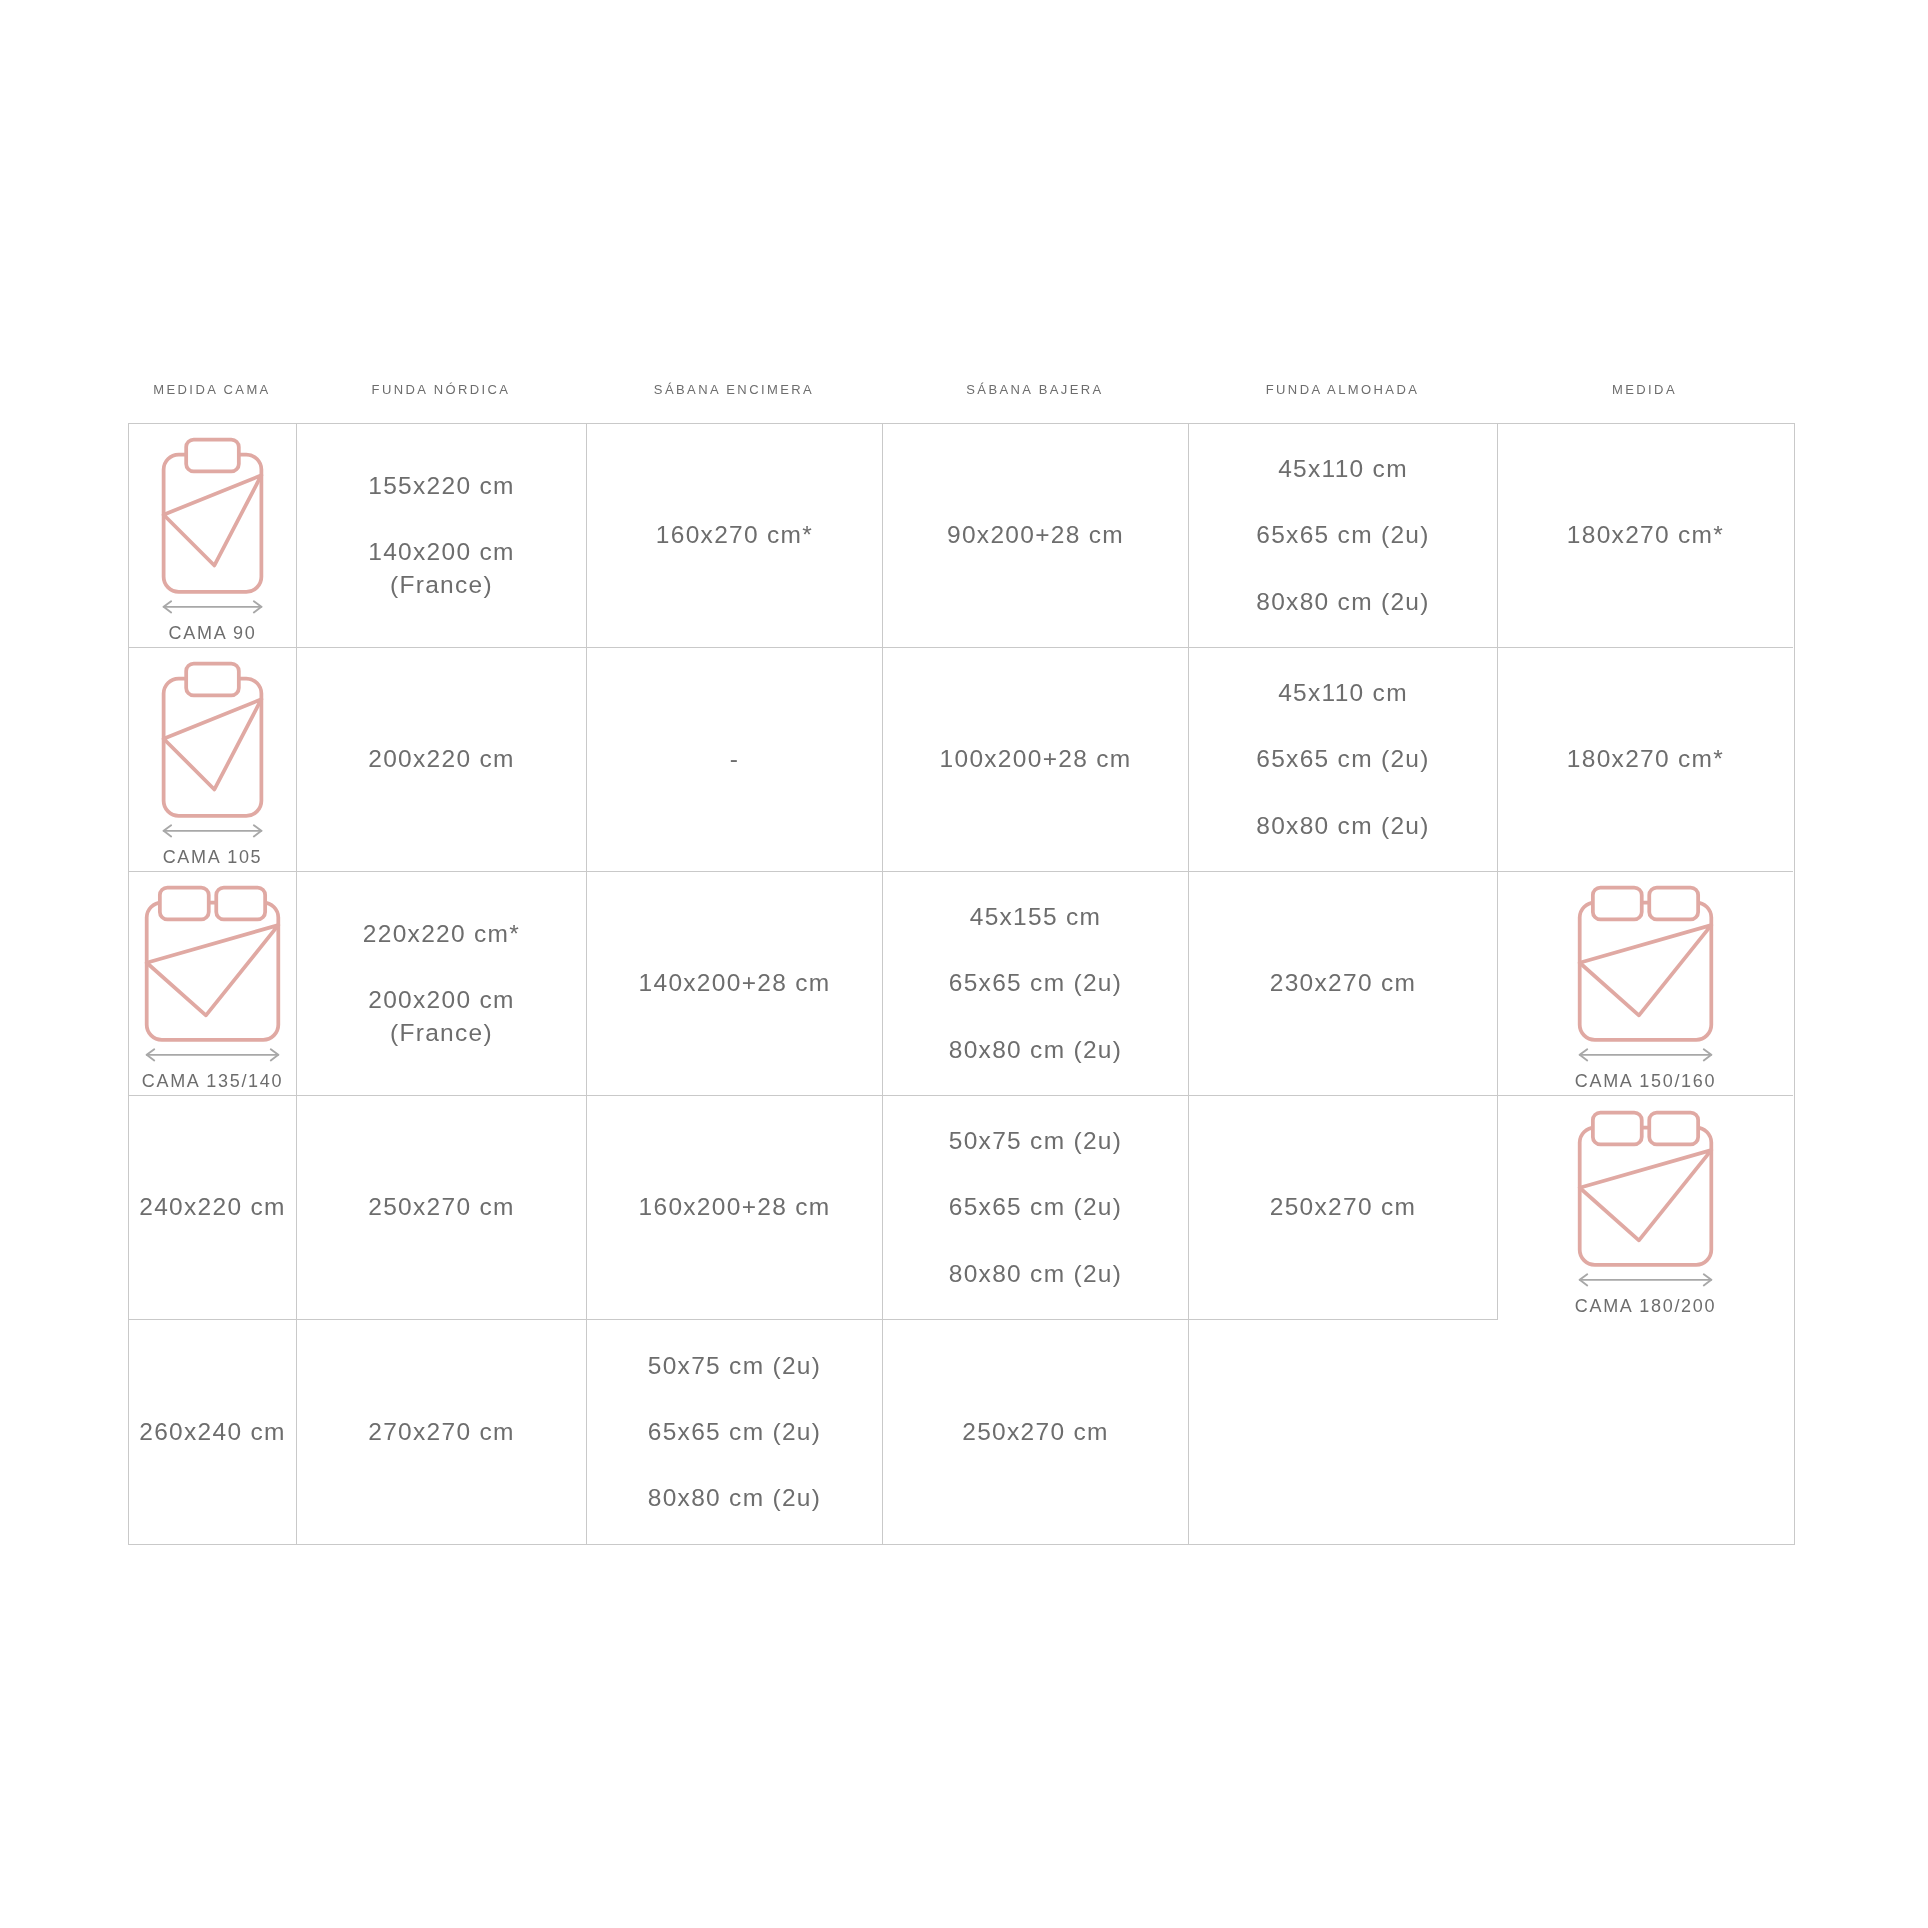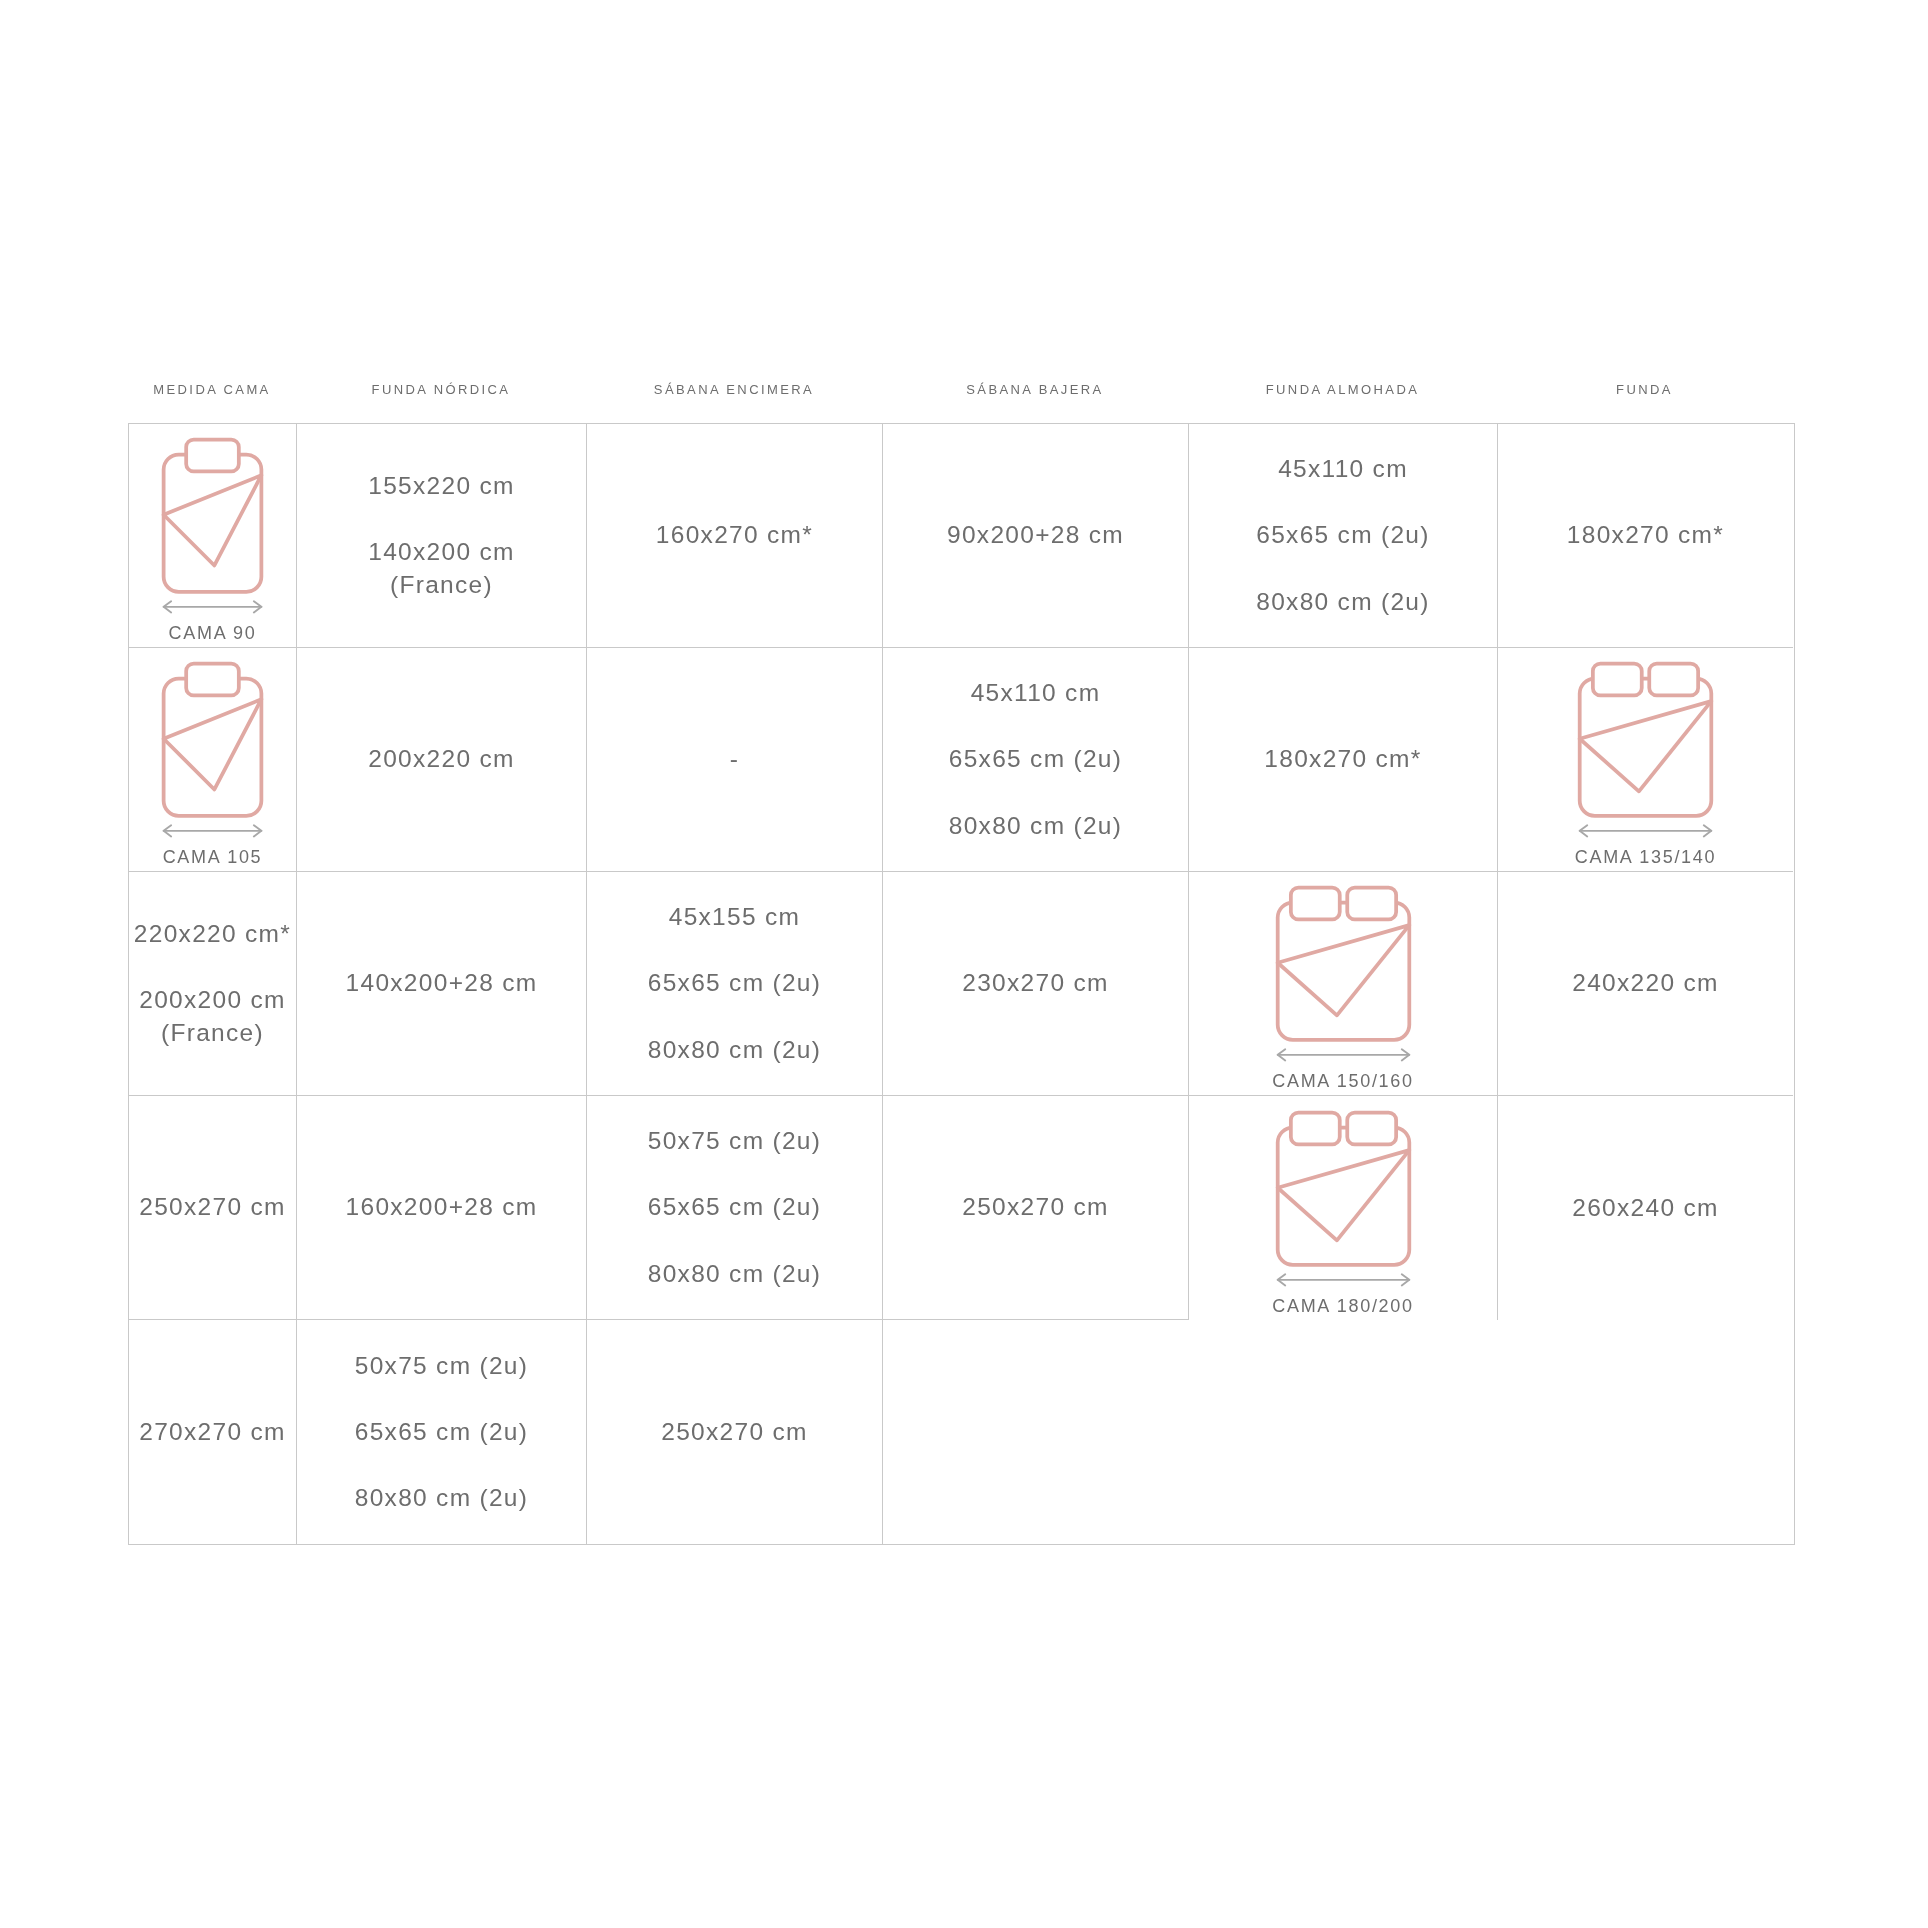--- a/index.html
+++ b/index.html
@@ -52,21 +52,21 @@
 </head>
 <body>
 
 <div class="chart">
   <div class="header-grid">
       <div class="hcell">MEDIDA CAMA</div>
       <div class="hcell">FUNDA NÓRDICA</div>
       <div class="hcell">SÁBANA ENCIMERA</div>
       <div class="hcell">SÁBANA BAJERA</div>
       <div class="hcell">FUNDA ALMOHADA</div>
-      <div class="hcell">FUNDA</div>
+      <div class="hcell">MEDIDA</div>
     </div>
   <div class="table-grid">
       <div class="cell bed-cell">
         <div class="bed-icon-wrap"><svg width="113" height="188" viewBox="0 0 120 200">
             <rect class="bed-line" x="8" y="24" width="104" height="146" rx="16"></rect>
             <rect class="bed-fill" x="32" y="8" width="56" height="34" rx="8"></rect>
             <path class="bed-fill" d="M8 88 L112 46 L62 142 Z"></path>
             <line class="arrow-line" x1="8" y1="186" x2="112" y2="186"></line>
             <path class="arrow-line" d="M16 180 L8 186 L16 192"></path>
             <path class="arrow-line" d="M104 180 L112 186 L104 192"></path>
@@ -101,20 +101,23 @@
             <path class="arrow-line" d="M16 180 L8 186 L16 192"></path>
             <path class="arrow-line" d="M104 180 L112 186 L104 192"></path>
           </svg></div>
         <div class="bed-label">CAMA 105</div>
       </div>
       <div class="cell data-cell">
         <div class="size-line">200x220 cm</div>
       </div>
       <div class="cell data-cell">
         <div class="size-line">-</div>
+      </div>
+      <div class="cell data-cell">
+        <div class="size-line">100x200+28 cm</div>
       </div>
       <div class="cell data-cell">
         <div class="size-line">45x110 cm</div>
         <div class="size-line">65x65 cm (2u)</div>
         <div class="size-line">80x80 cm (2u)</div>
       </div>
       <div class="cell data-cell">
         <div class="size-line">180x270 cm*</div>
       </div>
       <div class="cell bed-cell">

